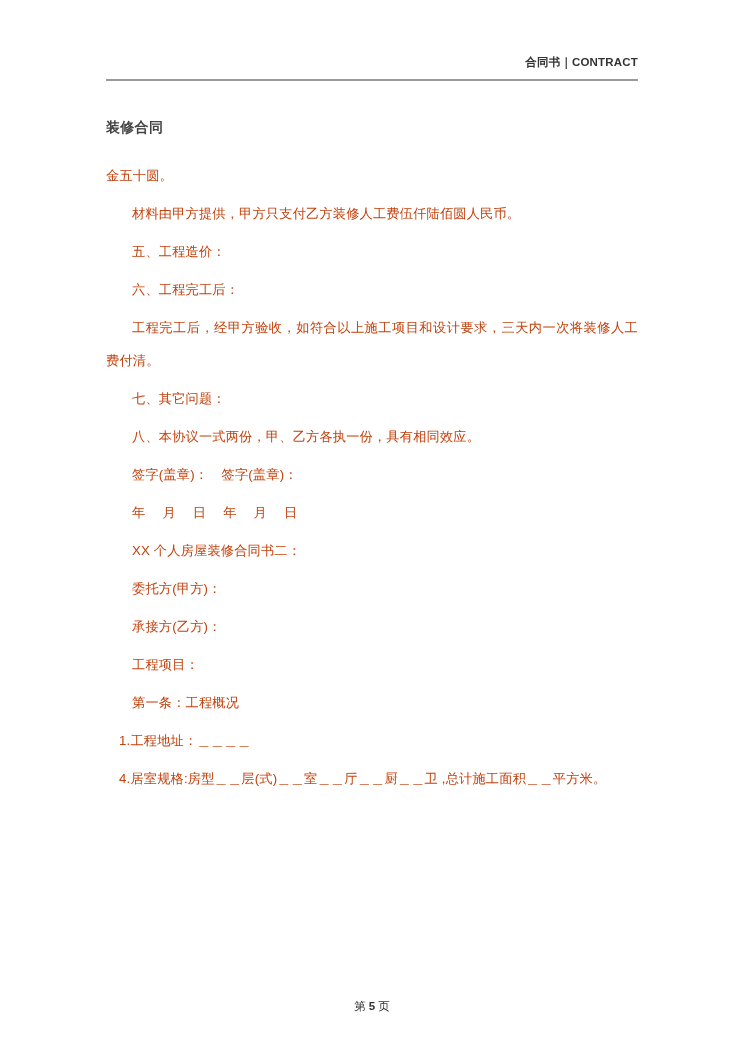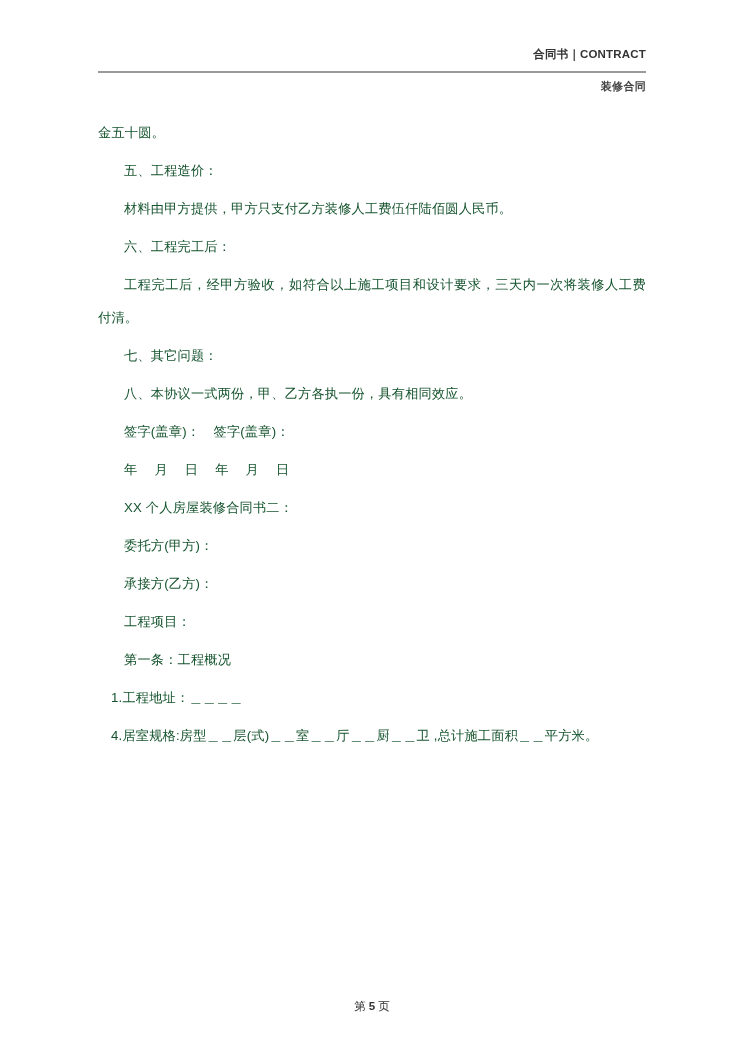--- a/index.html
+++ b/index.html
@@ -12,53 +12,54 @@
     height: 1052px;
     font-family: "Liberation Sans", sans-serif;
     color: #333333;
     position: relative;
     overflow: hidden;
   }
   .page {
     width: 744px;
     height: 1052px;
     box-sizing: border-box;
-    padding: 0;
+    padding: 8px;
     position: relative;
   }
   .header {
     padding: 46px 98px 0 98px;
     text-align: right;
   }
   .header-title {
     font-size: 11.5px;
     font-weight: bold;
     color: #333333;
     letter-spacing: 0.2px;
     line-height: 16px;
   }
   .header-rule {
     margin: 9px 98px 0 98px;
     border-top: 2px solid #9a9a9a;
   }
   .header-sub {
     padding: 6px 98px 0 98px;
-    text-align: right;
-    font-size: 11px;
+    text-align: left;
+    font-size: 14px;
     font-weight: bold;
     color: #444444;
     letter-spacing: 0.3px;
+    margin-top: 32px;
   }
   .content {
     padding: 22px 98px 0 98px;
   }
   .para {
     font-size: 13.2px;
     line-height: 33px;
-    color: #14532d;
+    color: #c2410c;
     margin: 0 0 5px 0;
     letter-spacing: 0.2px;
     text-align: justify;
   }
   .indent {
     text-indent: 26px;
   }
   .indent-sm {
     text-indent: 13px;
   }
@@ -90,22 +91,22 @@
   <div class="header">
     <div class="header-title">合同书｜CONTRACT</div>
   </div>
 
   <div class="header-rule"></div>
 
   <div class="header-sub">装修合同</div>
 
   <div class="content">
     <p class="para">金五十圆。</p>
+    <p class="para indent">材料由甲方提供，甲方只支付乙方装修人工费伍仟陆佰圆人民币。</p>
     <p class="para indent">五、工程造价：</p>
-    <p class="para indent">材料由甲方提供，甲方只支付乙方装修人工费伍仟陆佰圆人民币。</p>
     <p class="para indent">六、工程完工后：</p>
     <p class="para indent">工程完工后，经甲方验收，如符合以上施工项目和设计要求，三天内一次将装修人工费付清。</p>
     <p class="para indent">七、其它问题：</p>
     <p class="para indent">八、本协议一式两份，甲、乙方各执一份，具有相同效应。</p>
     <p class="para indent">签字(盖章)：　签字(盖章)：</p>
     <p class="para indent sig-line">年　月　日　年　月　日</p>
     <p class="para indent">XX 个人房屋装修合同书二：</p>
     <p class="para indent">委托方(甲方)：</p>
     <p class="para indent">承接方(乙方)：</p>
     <p class="para indent">工程项目：</p>

